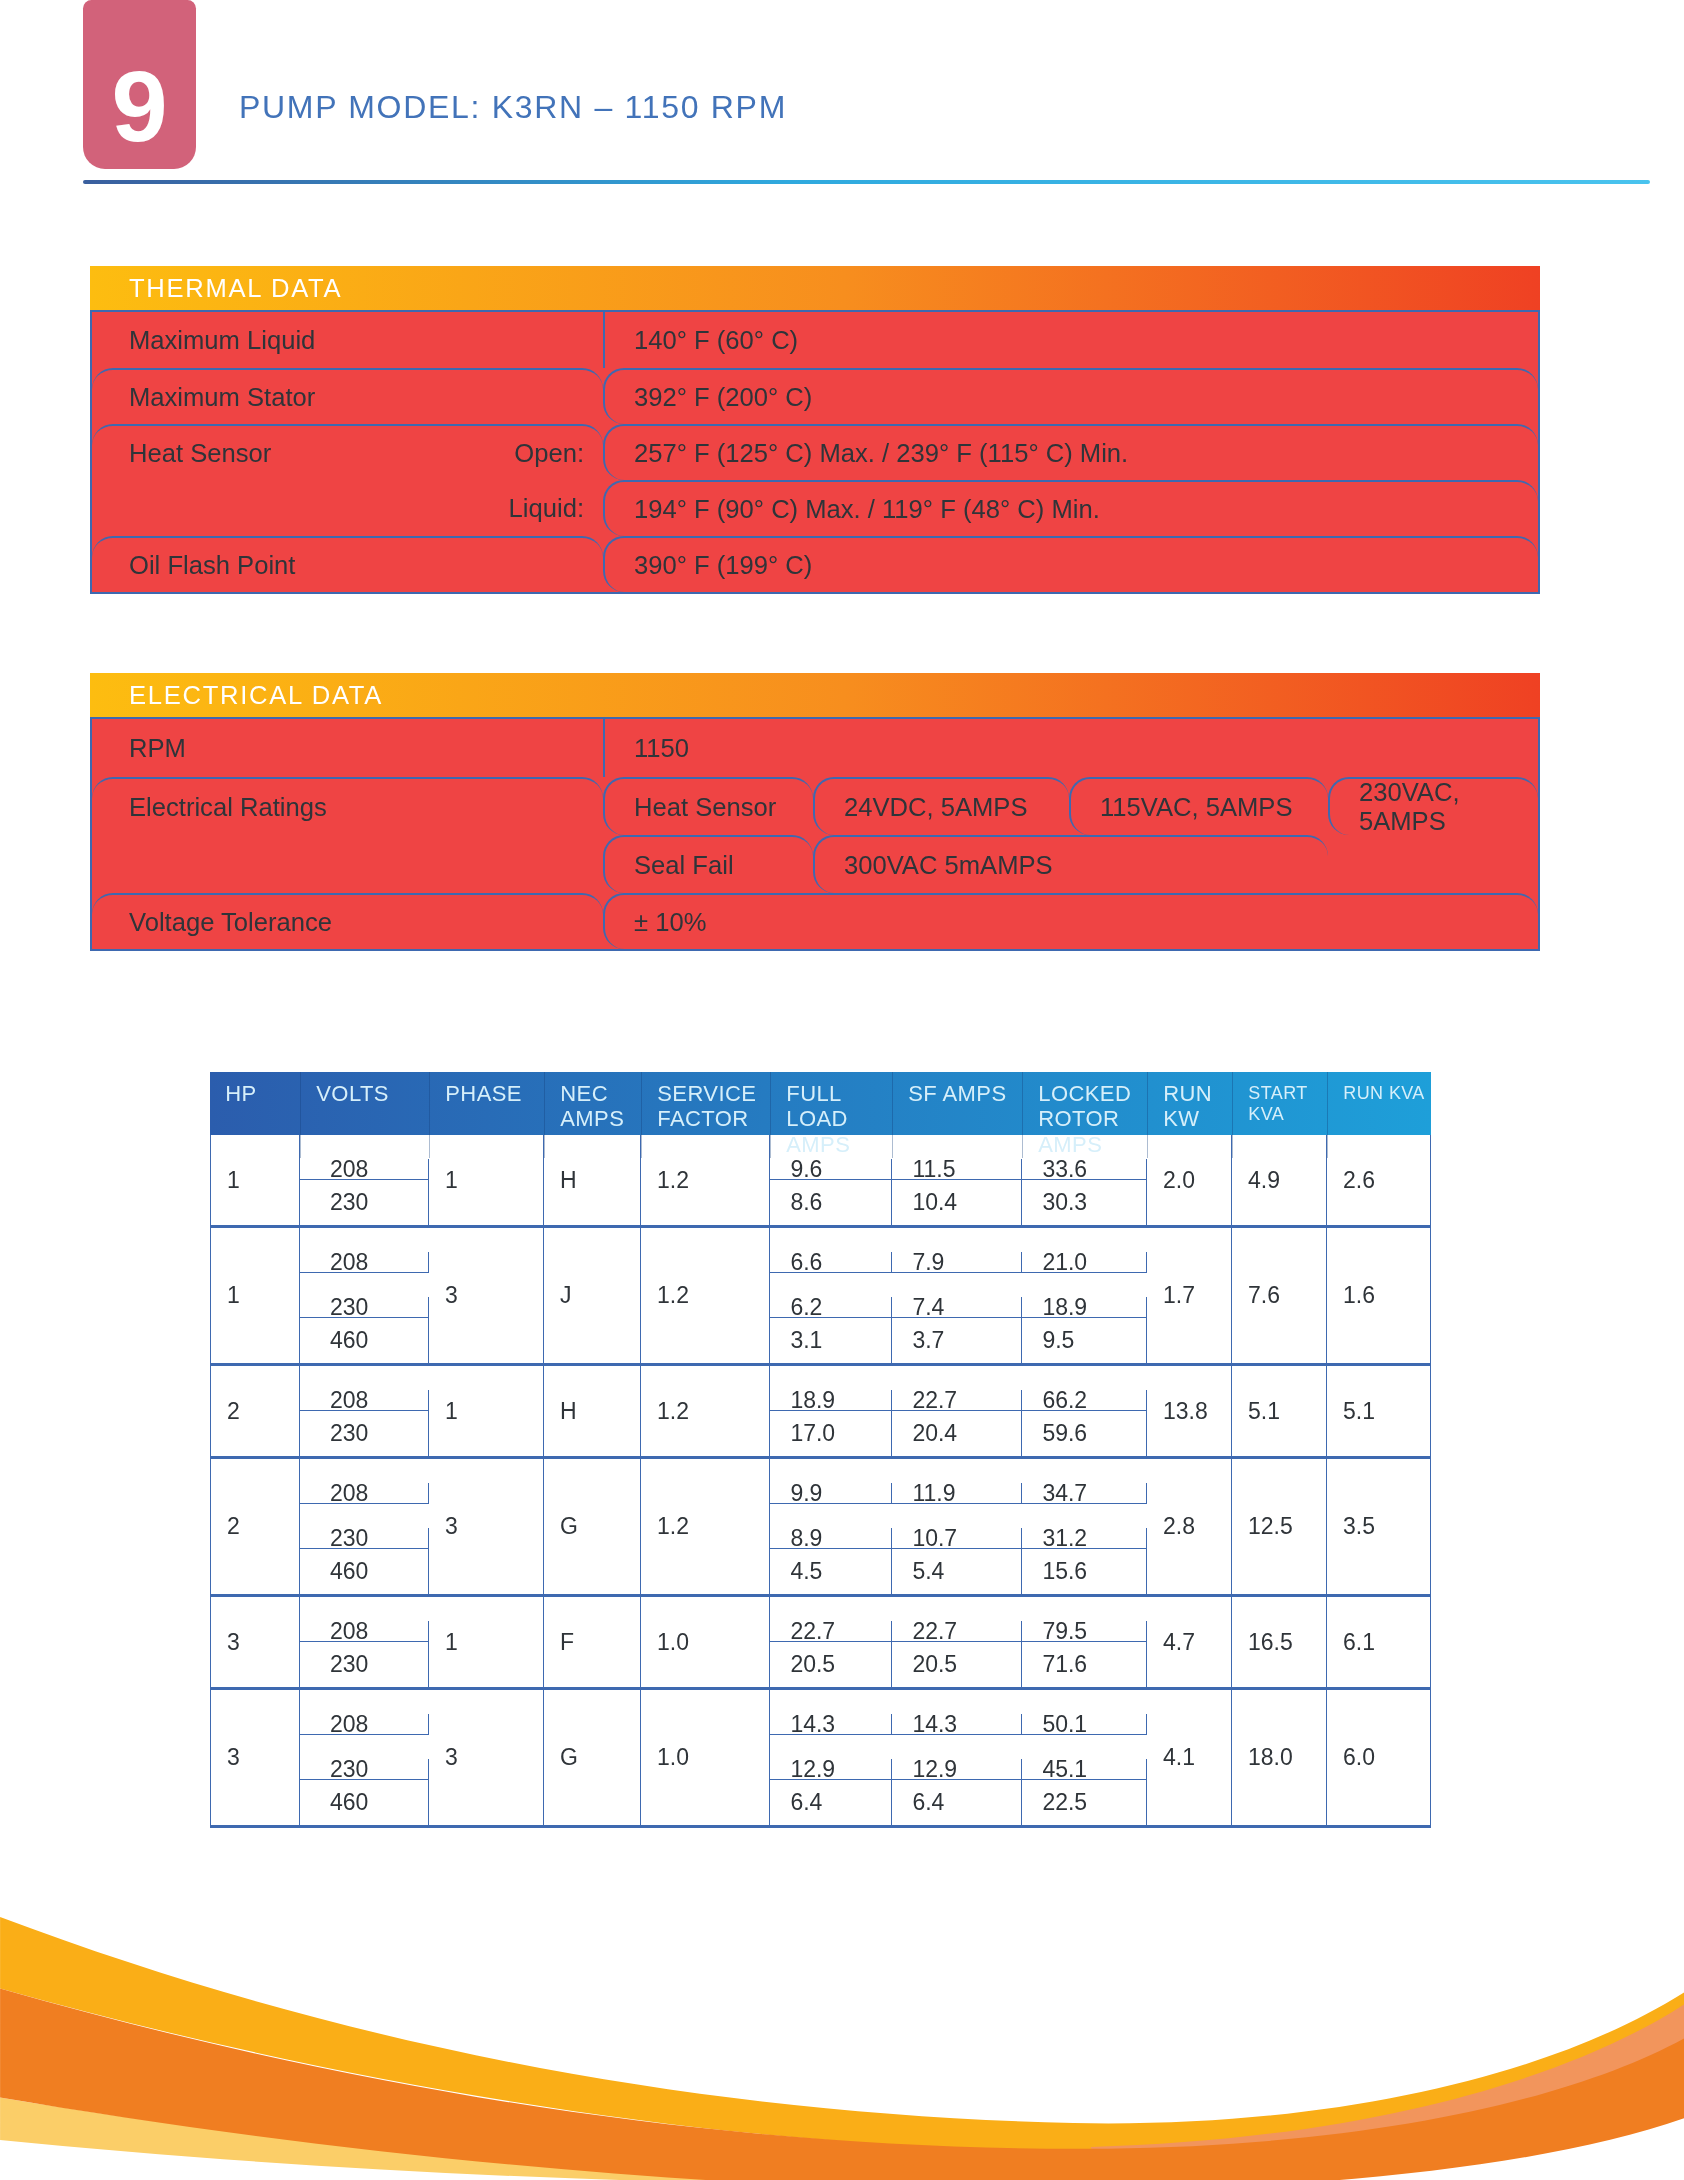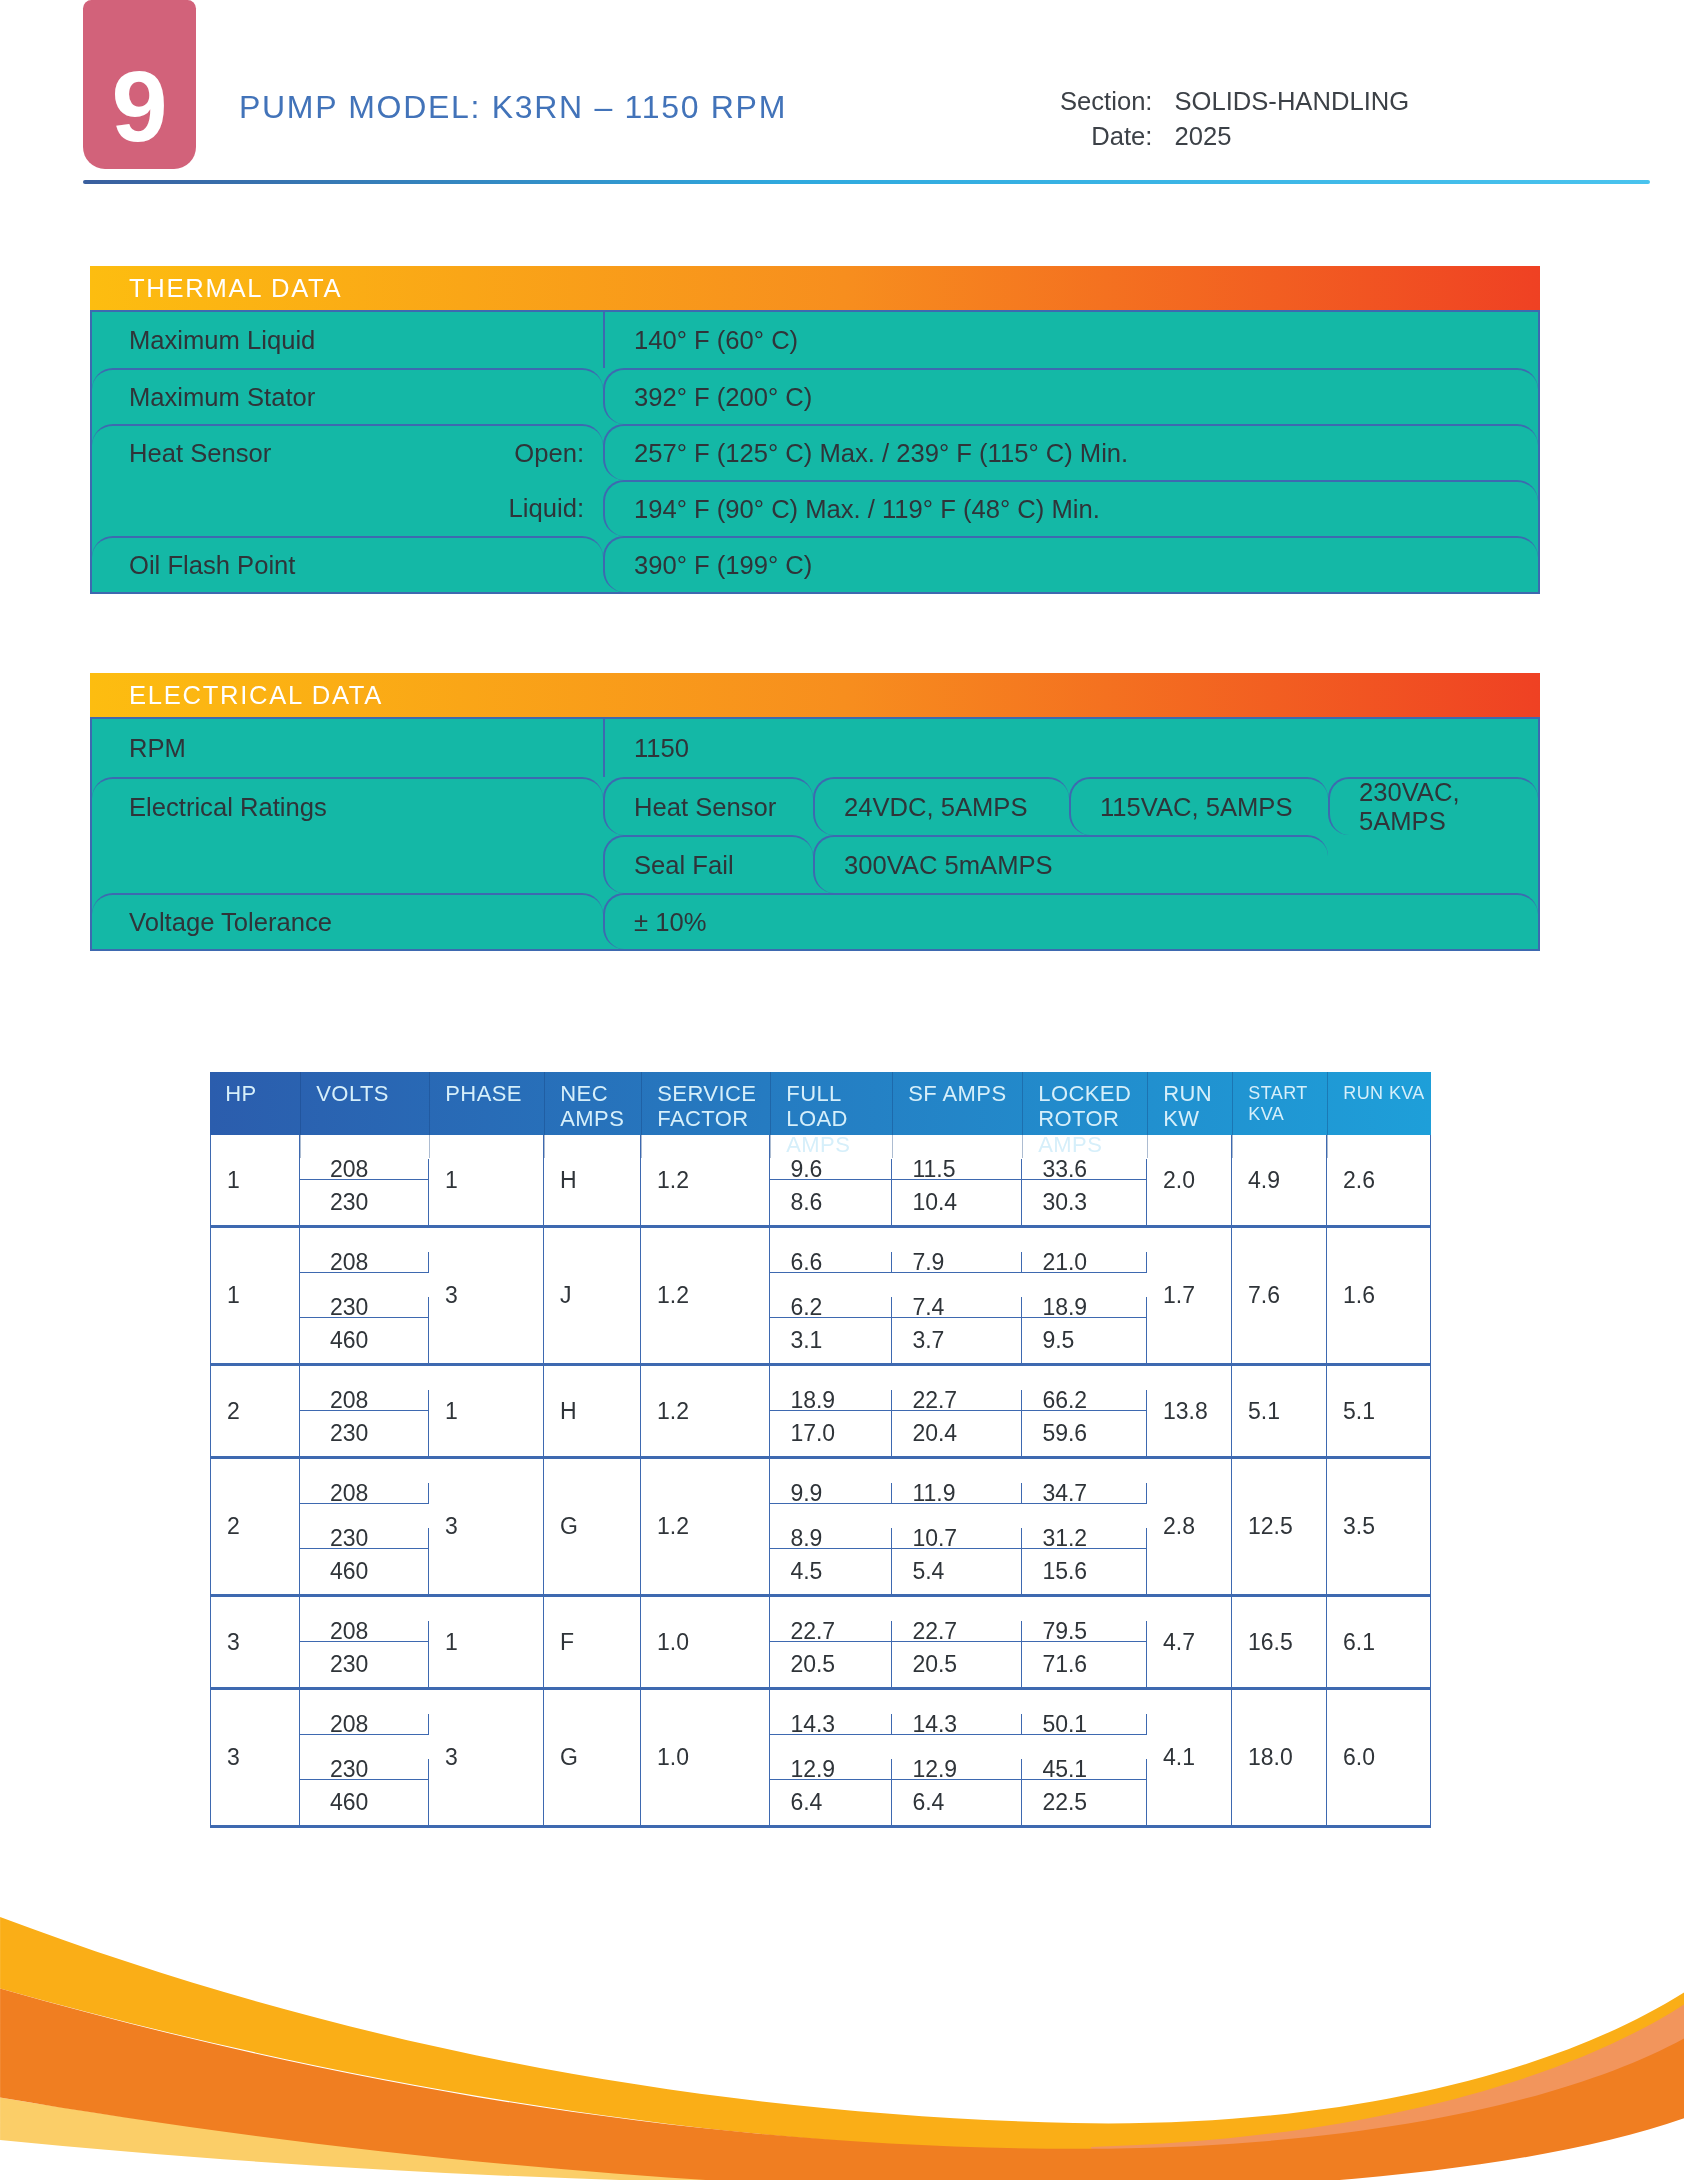--- a/index.html
+++ b/index.html
@@ -17,21 +17,21 @@
   .meta-label{text-align:right;}
   .header-rule{position:absolute;left:83px;top:180px;width:1567px;height:4.3px;border-radius:2.6px;
     background:linear-gradient(90deg,#3A5F9E 0%,#2FA9DE 45%,#49C3EE 100%);}
 
   
   .data-table{position:absolute;left:90px;width:1450px;box-sizing:border-box;}
   .thermal{top:266px;} .electrical{top:673px;}
   .table-band{height:44px;background:linear-gradient(90deg,#FDBD10 0%,#F78E1E 52%,#EF4123 100%);
     color:#fff;font-size:25.6px;letter-spacing:1.7px;display:flex;align-items:center;
     padding-left:39px;box-sizing:border-box;}
-  .tgrid{display:grid;border:2.6px solid #3E69B0;box-sizing:border-box;color:#2F3439;font-size:25.6px;background:#14b8a6;}
+  .tgrid{display:grid;border:2.6px solid #3E69B0;box-sizing:border-box;color:#2F3439;font-size:25.6px;background:#ef4444;}
   .thermal .tgrid{grid-template-columns:511px 1fr;grid-auto-rows:56px;}
   .electrical .tgrid{grid-template-columns:511px 210px 256px 259px 1fr;grid-template-rows:58px 58px 58px 56px;}
   .cell{display:flex;align-items:center;box-sizing:border-box;}
   .lbl{padding-left:37px;}
   .val{padding-left:29px;border-left:2.6px solid #3E69B0;}
   .bt{border-top:2.6px solid #3E69B0;border-radius:21px;}
   .heat-wrap{grid-row:3 / span 2;grid-column:1;display:flex;flex-direction:column;box-sizing:border-box;}
   .heat-half{flex:1;display:flex;align-items:center;justify-content:space-between;
     padding:0 19px 0 37px;box-sizing:border-box;}
 
@@ -59,26 +59,20 @@
 </style>
 </head>
 <body>
 
 <div class="page">
 
   <div class="chapter-badge">
     <span>9</span>
   </div>
   <div class="page-title">PUMP MODEL: K3RN – 1150 RPM</div>
-  <div class="header-meta">
-    <span class="meta-label">Section:</span>
-    <span class="meta-value">SOLIDS-HANDLING</span>
-    <span class="meta-label">Date:</span>
-    <span class="meta-value">2025</span>
-  </div>
   <div class="header-rule"></div>
 
   <div class="data-table thermal">
     <div class="table-band">THERMAL DATA</div>
     <div class="tgrid">
       <div class="cell lbl">Maximum Liquid</div>
       <div class="cell val">140° F (60° C)</div>
 
       <div class="cell lbl bt">Maximum Stator</div>
       <div class="cell val bt">392° F (200° C)</div>

